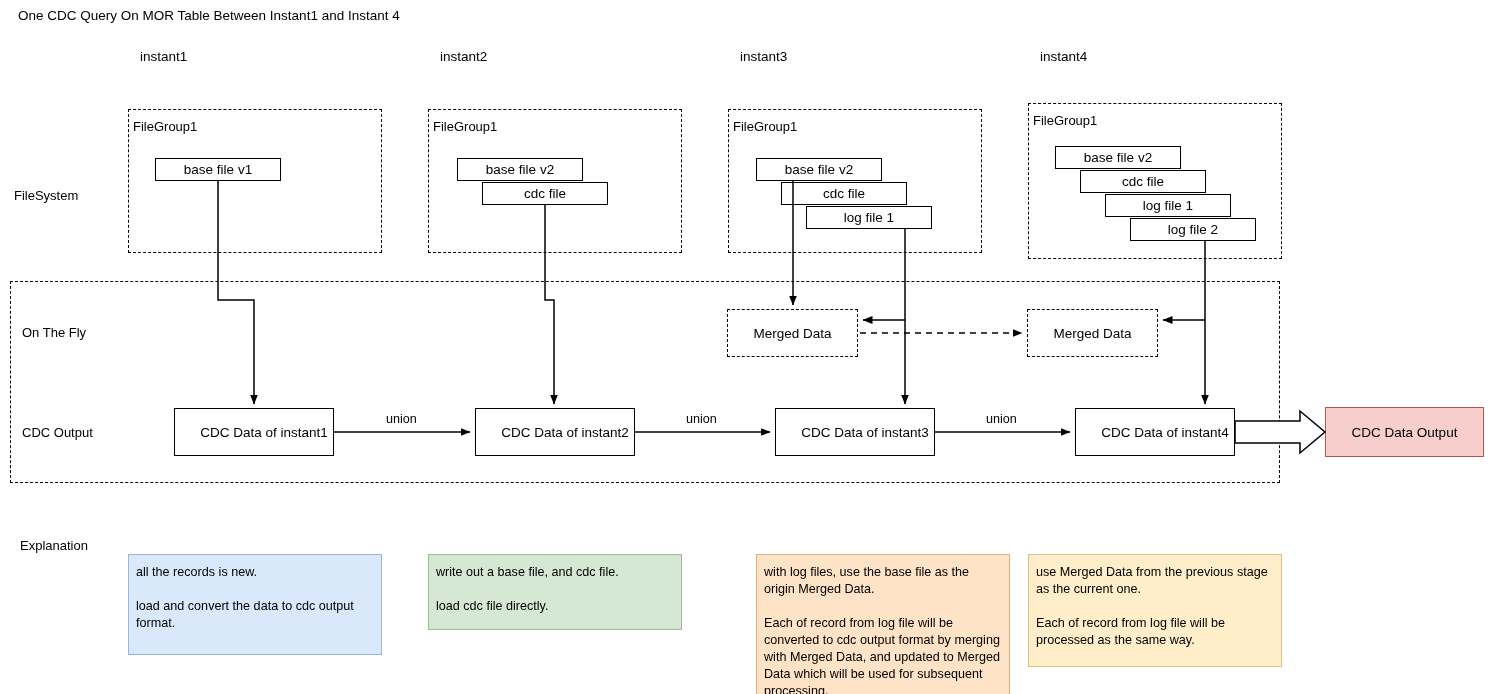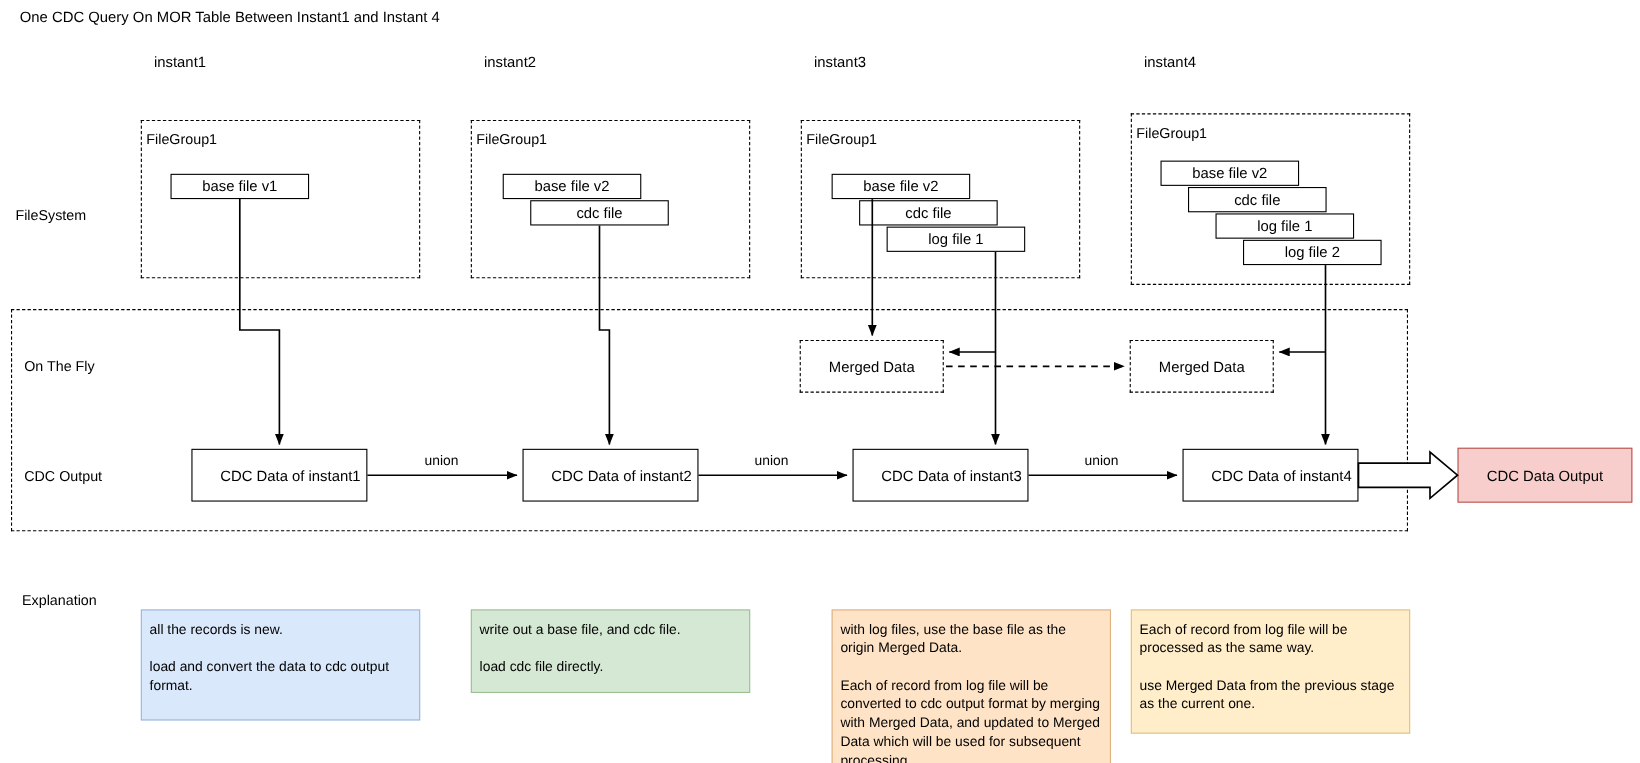--- a/index.html
+++ b/index.html
@@ -126,17 +126,17 @@
     <p>write out a base file, and cdc file.</p>
     <p>load cdc file directly.</p>
   </div>
 
   <div class="expbox" id="exp2" style="left: 756px; top: 506px; width: 254px; height: 178px; background: rgb(255, 227, 198); border: 1.4px solid rgb(224, 176, 128);">
     <p>with log files, use the base file as the origin Merged Data.</p>
     <p>Each of record from log file will be converted to cdc output format by merging with Merged Data, and updated to Merged Data which will be used for subsequent processing.</p>
   </div>
 
   <div class="expbox" id="exp3" style="left: 1028px; top: 506px; width: 254px; height: 113px; background: rgb(255, 238, 201); border: 1.4px solid rgb(224, 192, 128);">
+    <p>use Merged Data from the previous stage as the current one.</p>
     <p>Each of record from log file will be processed as the same way.</p>
-    <p>use Merged Data from the previous stage as the current one.</p>
   </div>
 
 </div>
 
 </body></html>

